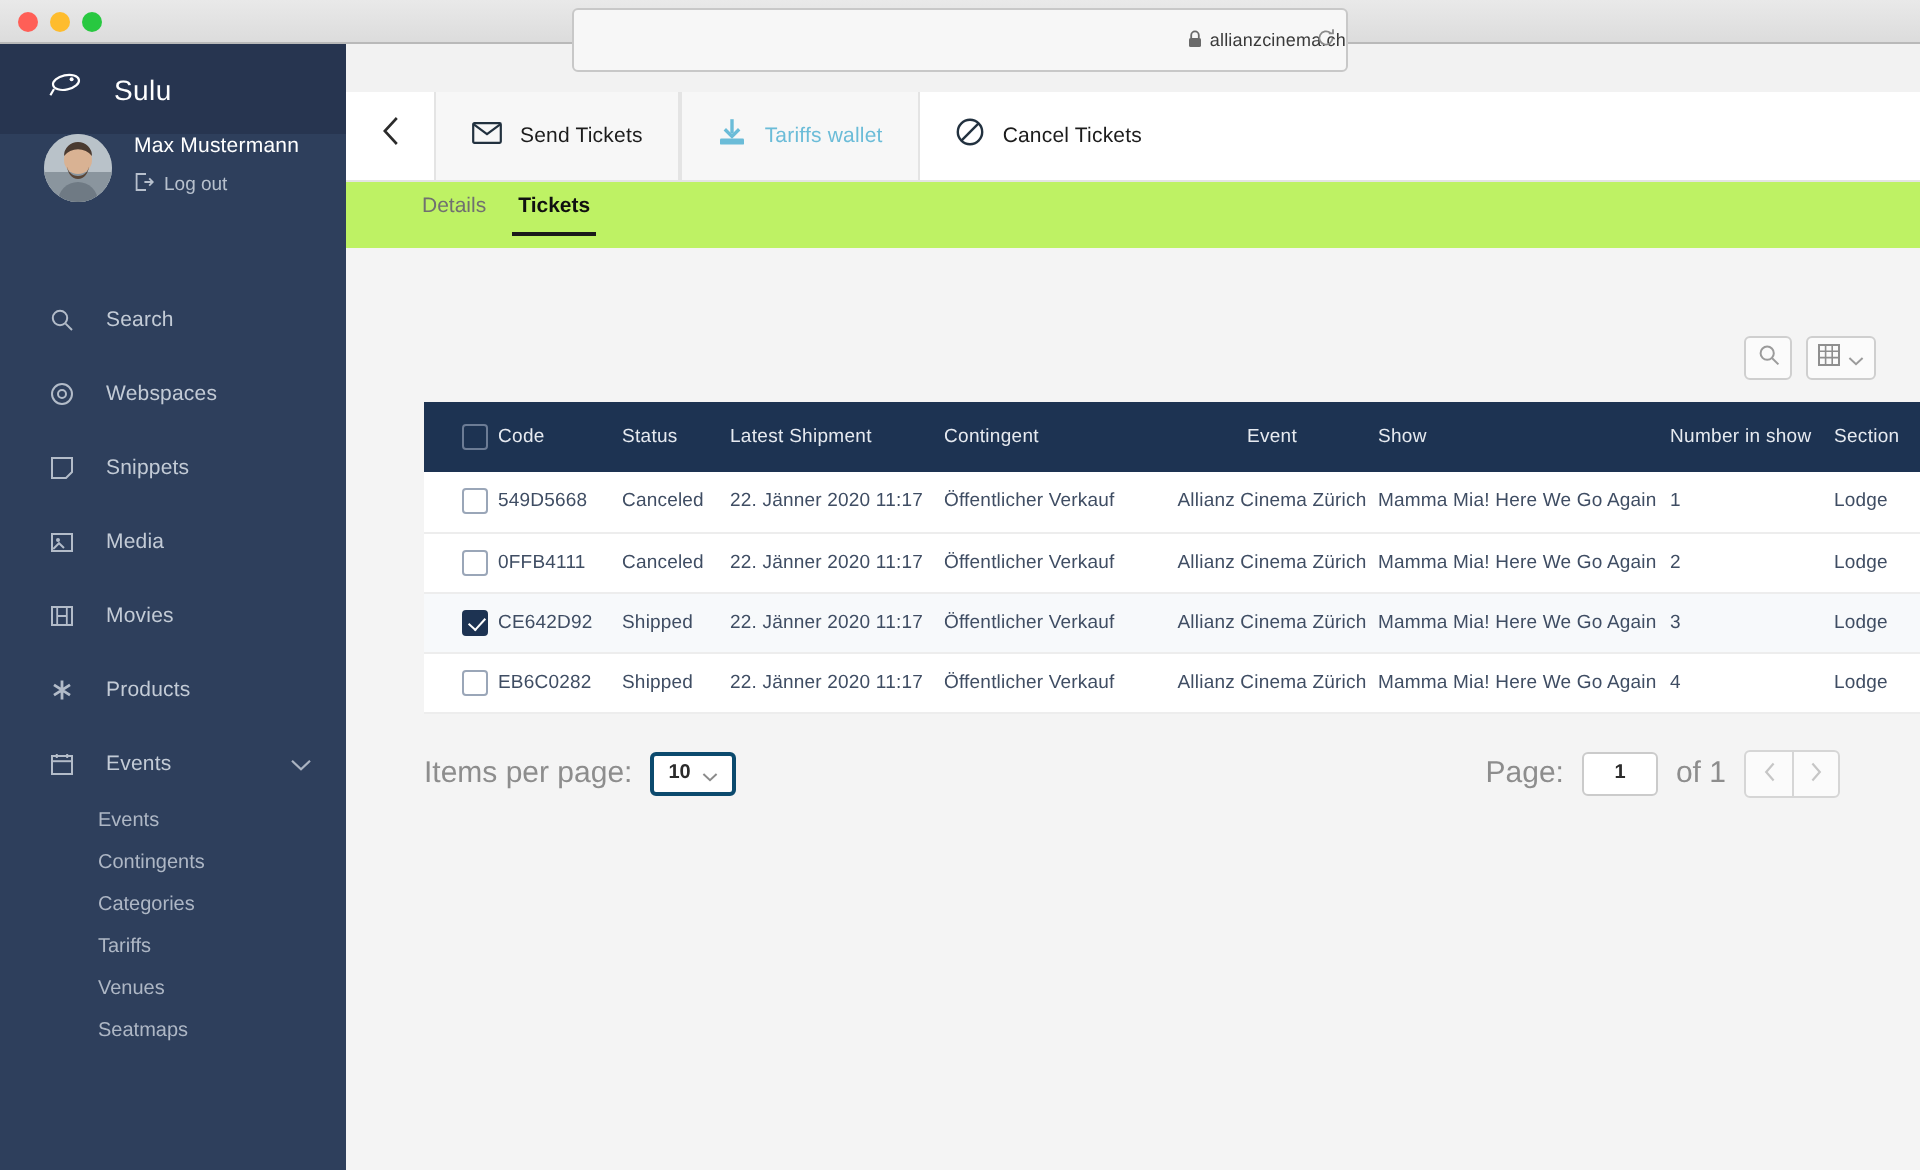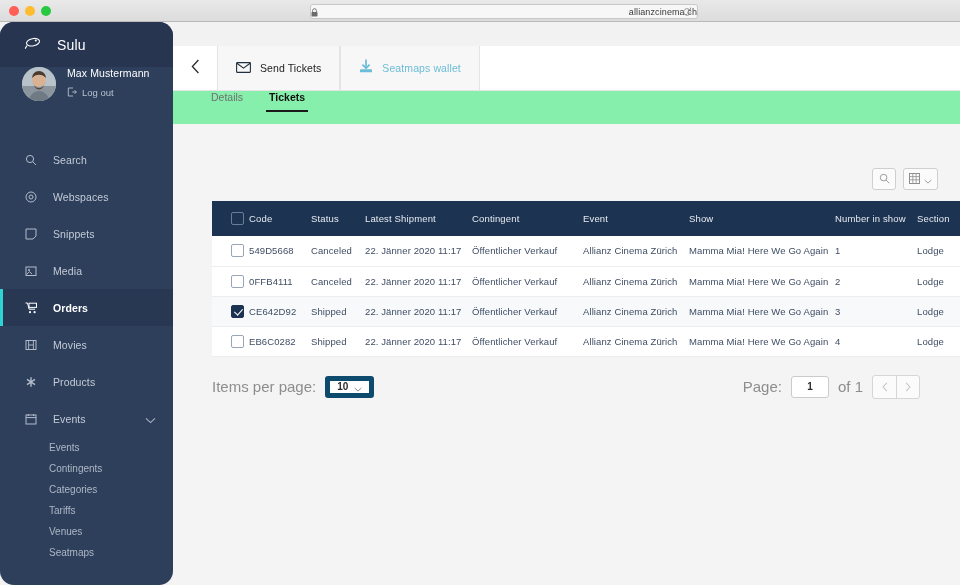--- a/index.html
+++ b/index.html
@@ -39,29 +39,28 @@
   .tl { width: 10px; height: 10px; border-radius: 50%; display: block; }
   .tl-close { background: #ff5f57; }
   .tl-min { background: #febc2e; }
   .tl-max { background: #28c840; }
 
   .url-bar {
     position: absolute;
     left: 286px;
     top: 4px;
     width: 388px;
-    height: 15px;
+    height: 32px;
     background: #f7f7f7;
     border: 1px solid #c8c8c8;
     border-radius: 3px;
     display: flex;
     align-items: center;
-    justify-content: space-between;
+    justify-content: flex-end;
     gap: 4px;
-    margin-left: 24px;
   }
   .url-text {
     font-size: 9px;
     color: #3a3a3a;
     letter-spacing: .1px;
   }
   .lock-icon { display: block; }
   .reload-icon {
     position: absolute;
     right: 5px;
@@ -71,21 +70,20 @@
   }
 
   
   .sidebar {
     position: absolute;
     top: 22px; left: 0;
     width: 173px;
     height: 563px;
     background: #2e3f5c;
     overflow: hidden;
-    border-radius: 14px;
   }
   .sidebar-brand {
     height: 45px;
     background: #273550;
     display: flex;
     align-items: center;
     padding-left: 24px;
     gap: 14px;
   }
   .brand-name {
@@ -218,25 +216,25 @@
   .tb-label {
     font-size: 10.5px;
     color: #1c1c1c;
     letter-spacing: .1px;
     white-space: nowrap;
   }
   .tb-btn.highlight .tb-label { color: #6bbcd8; }
 
   .tabs {
     height: 33px;
-    background: #86efac;
-    display: flex;
-    align-items: flex-start;
+    background: #bef264;
+    display: flex;
+    align-items: center;
     padding-left: 38px;
-    gap: 26px;
+    gap: 16px;
   }
   .tab {
     position: relative;
     font-size: 10.5px;
     color: #707070;
     padding-bottom: 9px;
     white-space: nowrap;
   }
   .tab.active {
     color: #101010;
@@ -311,21 +309,21 @@
     white-space: nowrap;
     padding: 0;
     overflow: hidden;
   }
 
   .col-check { width: 37px; padding-left: 19px !important; }
   .col-code { width: 62px; }
   .col-status { width: 54px; }
   .col-shipment { width: 107px; }
   .col-contingent { width: 111px; }
-  .col-event { width: 106px; }
+  .col-event { width: 106px; text-align: center; }
   .col-show { width: 146px; }
   .col-number { width: 82px; }
   .col-section { width: 105px; }
 
   .chk {
     width: 13px; height: 13px;
     border: 1px solid #9aa6b8;
     border-radius: 2px;
     background: #ffffff;
     display: block;
@@ -360,21 +358,21 @@
     align-items: center;
     gap: 9px;
   }
   .pag-label {
     font-size: 15px;
     color: #8d8d8d;
   }
   .pag-select {
     height: 22px;
     min-width: 41px;
-    border: 5px solid #0c4a6e;
+    border: 2px solid #0c4a6e;
     border-radius: 3px;
     background: #ffffff;
     display: flex;
     align-items: center;
     justify-content: center;
     gap: 6px;
     padding: 0 7px;
   }
   .pag-select-value {
     font-size: 10px;
@@ -511,31 +509,20 @@
         <span class="nav-icon">
           <svg width="12" height="12" viewBox="0 0 12 12">
               <rect x="1" y="2" width="10" height="8.5" fill="none" stroke="#b3bcc9" stroke-width="1"></rect>
               <circle cx="4" cy="5" r="1" fill="#b3bcc9"></circle>
               <path d="M1.6 9.5 4.5 6.6 7 9" fill="none" stroke="#b3bcc9" stroke-width="1"></path>
             </svg>
         </span>
         <span class="nav-label">Media</span>
       </div>
 
-      <div class="nav-item active">
-        <span class="nav-icon">
-          <svg width="13" height="12" viewBox="0 0 13 12">
-              <path d="M0.5 1h2l1.6 6.2h6" fill="none" stroke="#ffffff" stroke-width="1"></path>
-              <rect x="4" y="1.2" width="7.5" height="4.2" fill="none" stroke="#ffffff" stroke-width="1"></rect>
-              <circle cx="5" cy="10.2" r="1.1" fill="#ffffff"></circle>
-              <circle cx="9.6" cy="10.2" r="1.1" fill="#ffffff"></circle>
-            </svg>
-        </span>
-        <span class="nav-label">Orders</span>
-      </div>
 
       <div class="nav-item">
         <span class="nav-icon">
           <svg width="12" height="12" viewBox="0 0 12 12">
               <rect x="1" y="1.5" width="10" height="9" fill="none" stroke="#b3bcc9" stroke-width="1"></rect>
               <path d="M3.6 1.5v9M8.4 1.5v9M3.6 6h4.8" stroke="#b3bcc9" stroke-width="0.9"></path>
             </svg>
         </span>
         <span class="nav-label">Movies</span>
       </div>
@@ -615,24 +602,33 @@
       <div class="tb-divider"></div>
 
       <div class="tb-btn highlight">
         <span>
           <svg width="14" height="14" viewBox="0 0 14 14">
               <path d="M7 0.6v7.2" stroke="#6bbcd8" stroke-width="1.7"></path>
               <path d="M3.4 5.6 7 9.2l3.6-3.6" fill="none" stroke="#6bbcd8" stroke-width="1.7"></path>
               <rect x="1" y="10.3" width="12" height="3" rx="0.6" fill="#6bbcd8"></rect>
             </svg>
         </span>
-        <span class="tb-label">Seatmaps wallet</span>
+        <span class="tb-label">Tariffs wallet</span>
       </div>
       <div class="tb-divider"></div>
 
+      <div class="tb-btn plain">
+        <span>
+          <svg width="14" height="14" viewBox="0 0 14 14">
+              <circle cx="7" cy="7" r="6.1" fill="none" stroke="#22313f" stroke-width="1.2"></circle>
+              <path d="M2.7 11.3 11.3 2.7" stroke="#22313f" stroke-width="1.2"></path>
+            </svg>
+        </span>
+        <span class="tb-label">Cancel Tickets</span>
+      </div>
     </div>
 
     <div class="tabs">
       <div class="tab">Details</div>
       <div class="tab active">Tickets</div>
     </div>
 
     <div class="content">
 
       <div class="table-tools">

